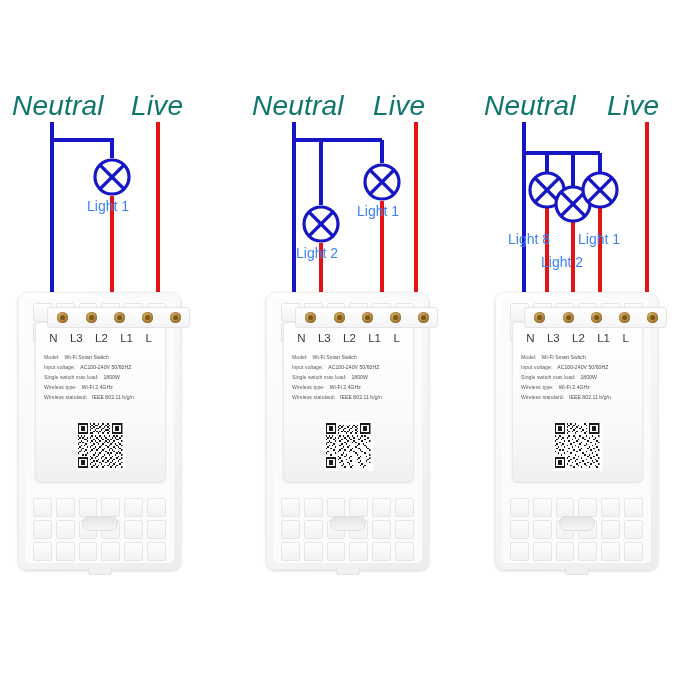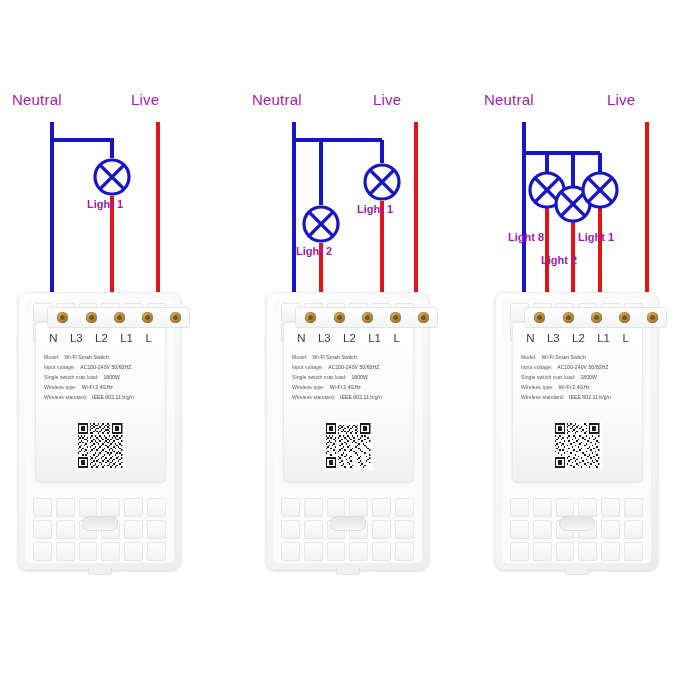--- a/index.html
+++ b/index.html
@@ -13,33 +13,33 @@
 
   .panel{position:absolute;top:0;width:233px;height:700px;}
   #panel-1{left:0;}
   #panel-2{left:233px;}
   #panel-3{left:467px;}
 
   .svg-layer{position:absolute;left:0;top:0;width:100%;height:100%;}
 
   .rail-label{
     position:absolute;
-    font-size:15px;
-    color:#a21caf;
+    font-size:28px;
+    color:#0f766e;
     letter-spacing:0.2px;
     white-space:nowrap;
     line-height:1;
+    font-style:italic;
   }
   .lamp-label{
     position:absolute;
-    font-size:11px;
-    color:#a21caf;
+    font-size:14px;
+    color:#3b82f6;
     white-space:nowrap;
     line-height:1;
-    font-weight:bold;
   }
 
   
   .switch{
     position:absolute;
     width:163px;height:278px;
     border-radius:9px;
     background:
       linear-gradient(135deg,#ffffff 0%,#f7f7f7 45%,#ececec 100%);
     box-shadow:0 1px 3px rgba(0,0,0,.18), inset 0 0 0 1px #efefef;

